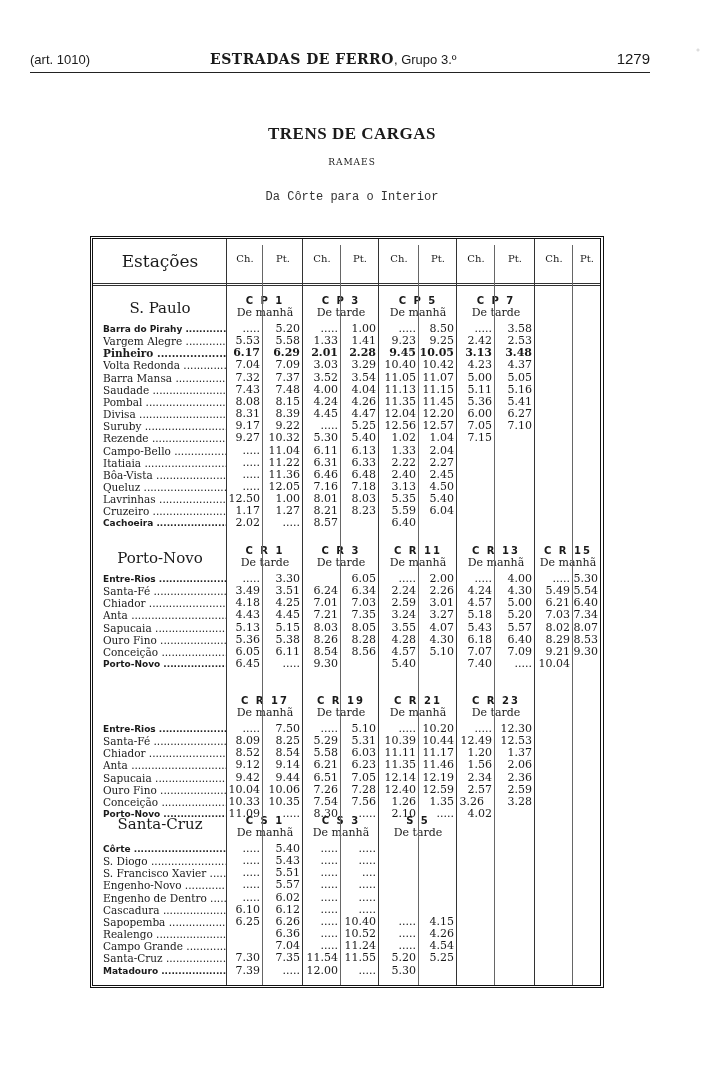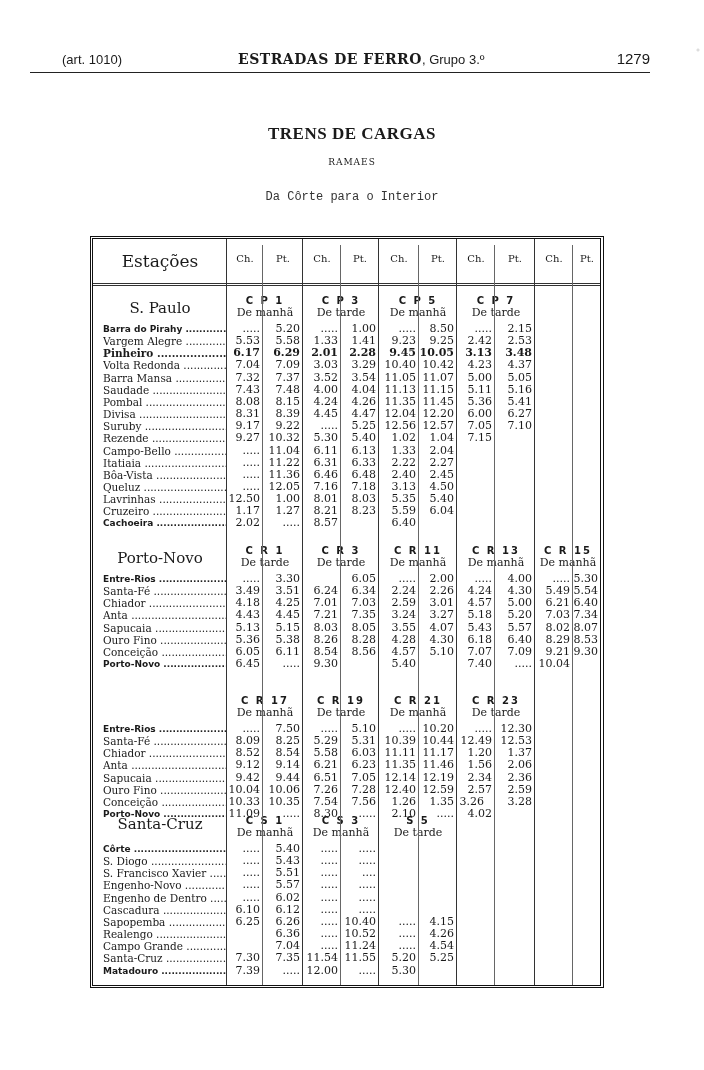--- a/index.html
+++ b/index.html
@@ -4,22 +4,22 @@
 <style>
   html, body { margin: 0; padding: 0; background: #ffffff; }
   body {
     width: 704px; height: 1070px; position: relative; overflow: hidden;
     font-family: "DejaVu Serif", "Liberation Serif", serif; color: #1a1a1a;
   }
   .running-head {
     position: absolute; left: 30px; top: 50px; width: 620px; height: 22px;
     border-bottom: 1.5px solid #222;
   }
-  .rh-left { position: absolute; left: 0; top: 2px; font-size: 13px; font-family: "Liberation Sans", sans-serif; margin-left: 32px; }
-  .rh-center { position: absolute; left: 180px; top: 1px; font-size: 14px; margin-left: 28px; }
+  .rh-left { position: absolute; left: 0; top: 2px; font-size: 13px; font-family: "Liberation Sans", sans-serif; }
+  .rh-center { position: absolute; left: 180px; top: 1px; font-size: 14px; }
   .rh-center b { font-weight: bold; letter-spacing: 0.5px; }
   .rh-center span { font-family: "Liberation Sans", sans-serif; font-size: 13px; }
   .rh-right { position: absolute; right: 0; top: 0; font-size: 15px; font-family: "Liberation Sans", sans-serif; }
   .title { position: absolute; top: 124px; left: 0; width: 704px; text-align: center; font-size: 17px; font-weight: bold; font-family: "Liberation Serif", serif; letter-spacing: 0.5px; }
   .subtitle { position: absolute; top: 157px; left: 0; width: 704px; text-align: center; font-size: 9px; letter-spacing: 1px; }
   .direction { position: absolute; top: 190px; left: 0; width: 704px; text-align: center; font-size: 12px; font-family: "Liberation Mono", monospace; color: #333; }
 
   .table-frame {
     position: absolute; left: 90px; top: 236px; width: 514px; height: 752px;
     border: 3px double #111; border-right-width: 4px; box-sizing: border-box;
@@ -89,21 +89,21 @@
       </div>
       <div class="row" style="top: 84px; width: 510px;">
         <div class="st bold">Barra do Pirahy</div>
         <div class="t" style="left: 134px; width: 33px;">.....</div>
         <div class="t" style="left: 170px; width: 37px;">5.20</div>
         <div class="t" style="left: 210px; width: 35px;">.....</div>
         <div class="t" style="left: 248px; width: 35px;">1.00</div>
         <div class="t" style="left: 286px; width: 37px;">.....</div>
         <div class="t" style="left: 326px; width: 35px;">8.50</div>
         <div class="t" style="left: 364px; width: 35px;">.....</div>
-        <div class="t" style="left: 402px; width: 37px;">2.15</div>
+        <div class="t" style="left: 402px; width: 37px;">3.58</div>
       </div>
       <div class="row" style="top: 96.15px; width: 510px;">
         <div class="st">Vargem Alegre</div>
         <div class="t" style="left: 134px; width: 33px;">5.53</div>
         <div class="t" style="left: 170px; width: 37px;">5.58</div>
         <div class="t" style="left: 210px; width: 35px;">1.33</div>
         <div class="t" style="left: 248px; width: 35px;">1.41</div>
         <div class="t" style="left: 286px; width: 37px;">9.23</div>
         <div class="t" style="left: 326px; width: 35px;">9.25</div>
         <div class="t" style="left: 364px; width: 35px;">2.42</div>

